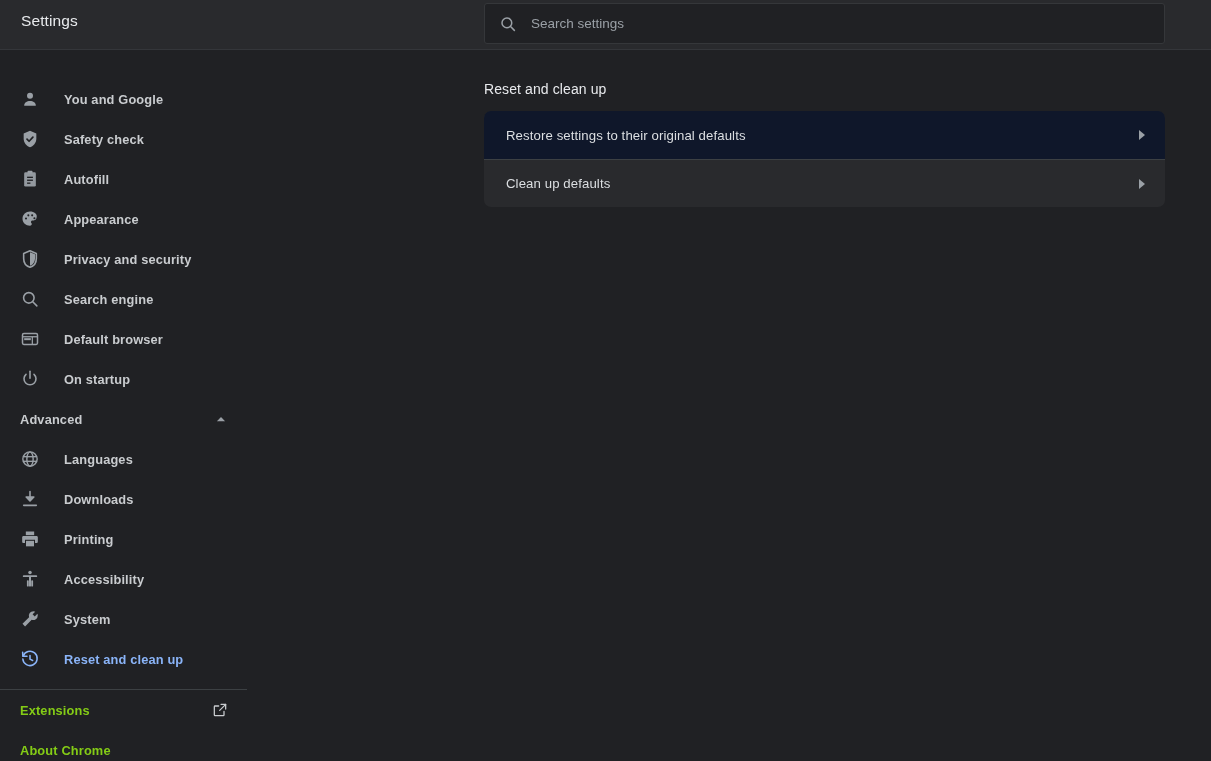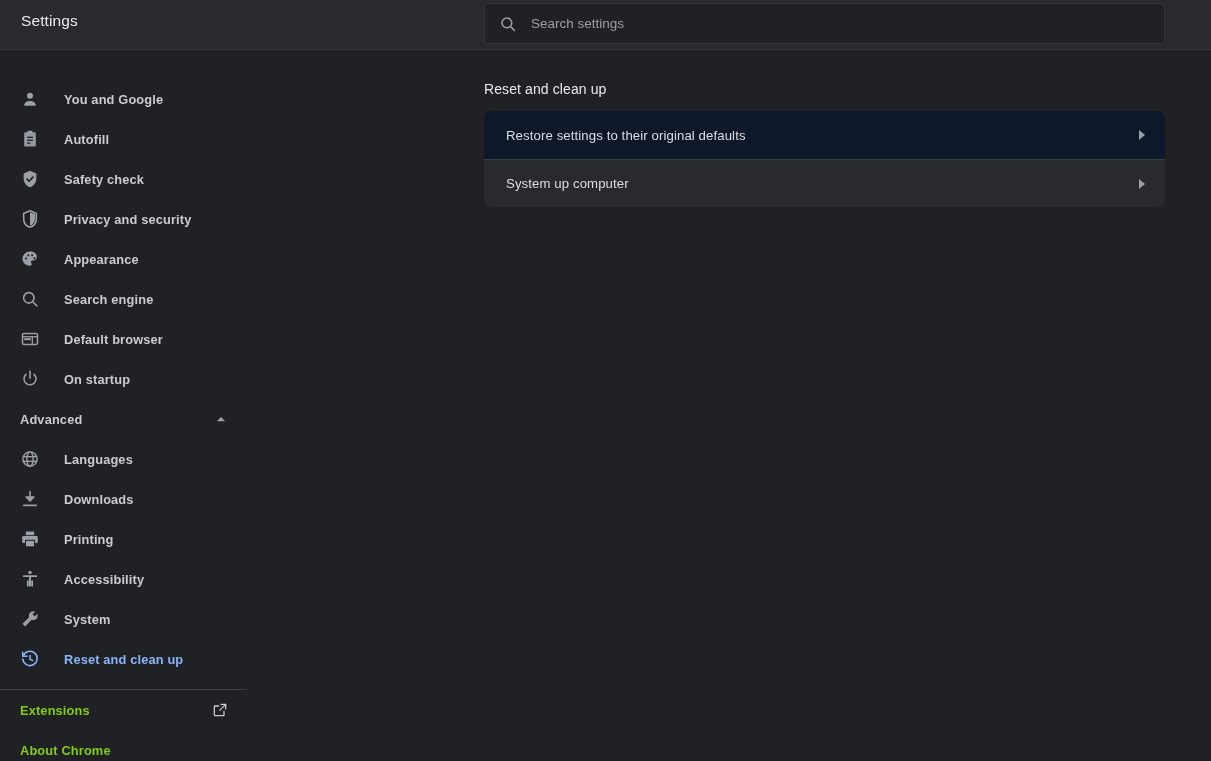--- a/index.html
+++ b/index.html
@@ -236,55 +236,55 @@
 
     <div class="nav-item">
       <svg class="nav-icon" viewBox="0 0 24 24" fill="currentColor">
         <circle cx="12" cy="8" r="3.6"></circle>
         <path d="M5 20c0-3.6 3.2-5.6 7-5.6s7 2 7 5.6z"></path>
       </svg>
       <span class="nav-label">You and Google</span>
     </div>
 
     <div class="nav-item">
+      <svg class="nav-icon" viewBox="0 0 24 24">
+        <path d="M12 2.2 4.4 5.4v6c0 5 3.2 9.2 7.6 10.5 4.4-1.3 7.6-5.5 7.6-10.5v-6z" fill="currentColor"></path>
+        <path d="M8.4 12.1l2.5 2.6 4.6-4.9" fill="none" stroke="#202124" stroke-width="2" stroke-linecap="round" stroke-linejoin="round"></path>
+      </svg>
+      <span class="nav-label">Safety check</span>
+    </div>
+
+    <div class="nav-item">
       <svg class="nav-icon" viewBox="0 0 24 24" fill="none" stroke="currentColor" stroke-width="1.9">
         <rect x="5" y="4" width="14" height="17" rx="1.6" fill="currentColor" opacity=".95" stroke="none"></rect>
         <rect x="9" y="2.2" width="6" height="3.4" rx="1" fill="currentColor" stroke="none"></rect>
         <line x1="8.5" y1="10" x2="15.5" y2="10" stroke="#202124" stroke-width="1.6"></line>
         <line x1="8.5" y1="13.5" x2="15.5" y2="13.5" stroke="#202124" stroke-width="1.6"></line>
         <line x1="8.5" y1="17" x2="12.5" y2="17" stroke="#202124" stroke-width="1.6"></line>
       </svg>
       <span class="nav-label">Autofill</span>
     </div>
 
     <div class="nav-item">
       <svg class="nav-icon" viewBox="0 0 24 24">
-        <path d="M12 2.2 4.4 5.4v6c0 5 3.2 9.2 7.6 10.5 4.4-1.3 7.6-5.5 7.6-10.5v-6z" fill="currentColor"></path>
-        <path d="M8.4 12.1l2.5 2.6 4.6-4.9" fill="none" stroke="#202124" stroke-width="2" stroke-linecap="round" stroke-linejoin="round"></path>
-      </svg>
-      <span class="nav-label">Safety check</span>
-    </div>
-
-    <div class="nav-item">
-      <svg class="nav-icon" viewBox="0 0 24 24">
-        <path d="M12 2.2 4.4 5.4v6c0 5 3.2 9.2 7.6 10.5 4.4-1.3 7.6-5.5 7.6-10.5v-6z" fill="none" stroke="currentColor" stroke-width="1.9" stroke-linejoin="round"></path>
-        <path d="M12 3.8v16.4c3.5-1.3 6-4.9 6-8.8V6.3z" fill="currentColor"></path>
-      </svg>
-      <span class="nav-label">Privacy and security</span>
-    </div>
-
-    <div class="nav-item">
-      <svg class="nav-icon" viewBox="0 0 24 24">
         <path d="M12 3c-5 0-9 3.8-9 8.6 0 4.8 4 8.4 9 8.4 1.4 0 2.2-.9 2.2-1.9 0-.6-.3-1-.6-1.4-.3-.4-.5-.7-.5-1.2 0-1 .9-1.8 2-1.8h1.3c2.2 0 3.6-1.6 3.6-4C21 6.3 17 3 12 3z" fill="currentColor"></path>
         <circle cx="7.2" cy="11.3" r="1.25" fill="#202124"></circle>
         <circle cx="10" cy="7.6" r="1.25" fill="#202124"></circle>
         <circle cx="14.6" cy="7.6" r="1.25" fill="#202124"></circle>
         <circle cx="17.3" cy="11.1" r="1.25" fill="#202124"></circle>
       </svg>
       <span class="nav-label">Appearance</span>
+    </div>
+
+    <div class="nav-item">
+      <svg class="nav-icon" viewBox="0 0 24 24">
+        <path d="M12 2.2 4.4 5.4v6c0 5 3.2 9.2 7.6 10.5 4.4-1.3 7.6-5.5 7.6-10.5v-6z" fill="none" stroke="currentColor" stroke-width="1.9" stroke-linejoin="round"></path>
+        <path d="M12 3.8v16.4c3.5-1.3 6-4.9 6-8.8V6.3z" fill="currentColor"></path>
+      </svg>
+      <span class="nav-label">Privacy and security</span>
     </div>
 
     <div class="nav-item">
       <svg class="nav-icon" viewBox="0 0 24 24" fill="none" stroke="currentColor" stroke-width="1.9" stroke-linecap="round">
         <circle cx="10.6" cy="10.6" r="6.3"></circle>
         <line x1="15.3" y1="15.3" x2="20.2" y2="20.2"></line>
       </svg>
       <span class="nav-label">Search engine</span>
     </div>
 
@@ -389,21 +389,21 @@
     <div class="section-title">Reset and clean up</div>
 
     <div class="card">
 
       <div class="card-row hovered">
         <span class="row-label">Restore settings to their original defaults</span>
         <span class="row-arrow"></span>
       </div>
 
       <div class="card-row">
-        <span class="row-label">System up computer</span>
+        <span class="row-label">Clean up defaults</span>
         <span class="row-arrow"></span>
       </div>
 
     </div>
 
   </main>
 
 </div>
 
 </body></html>

